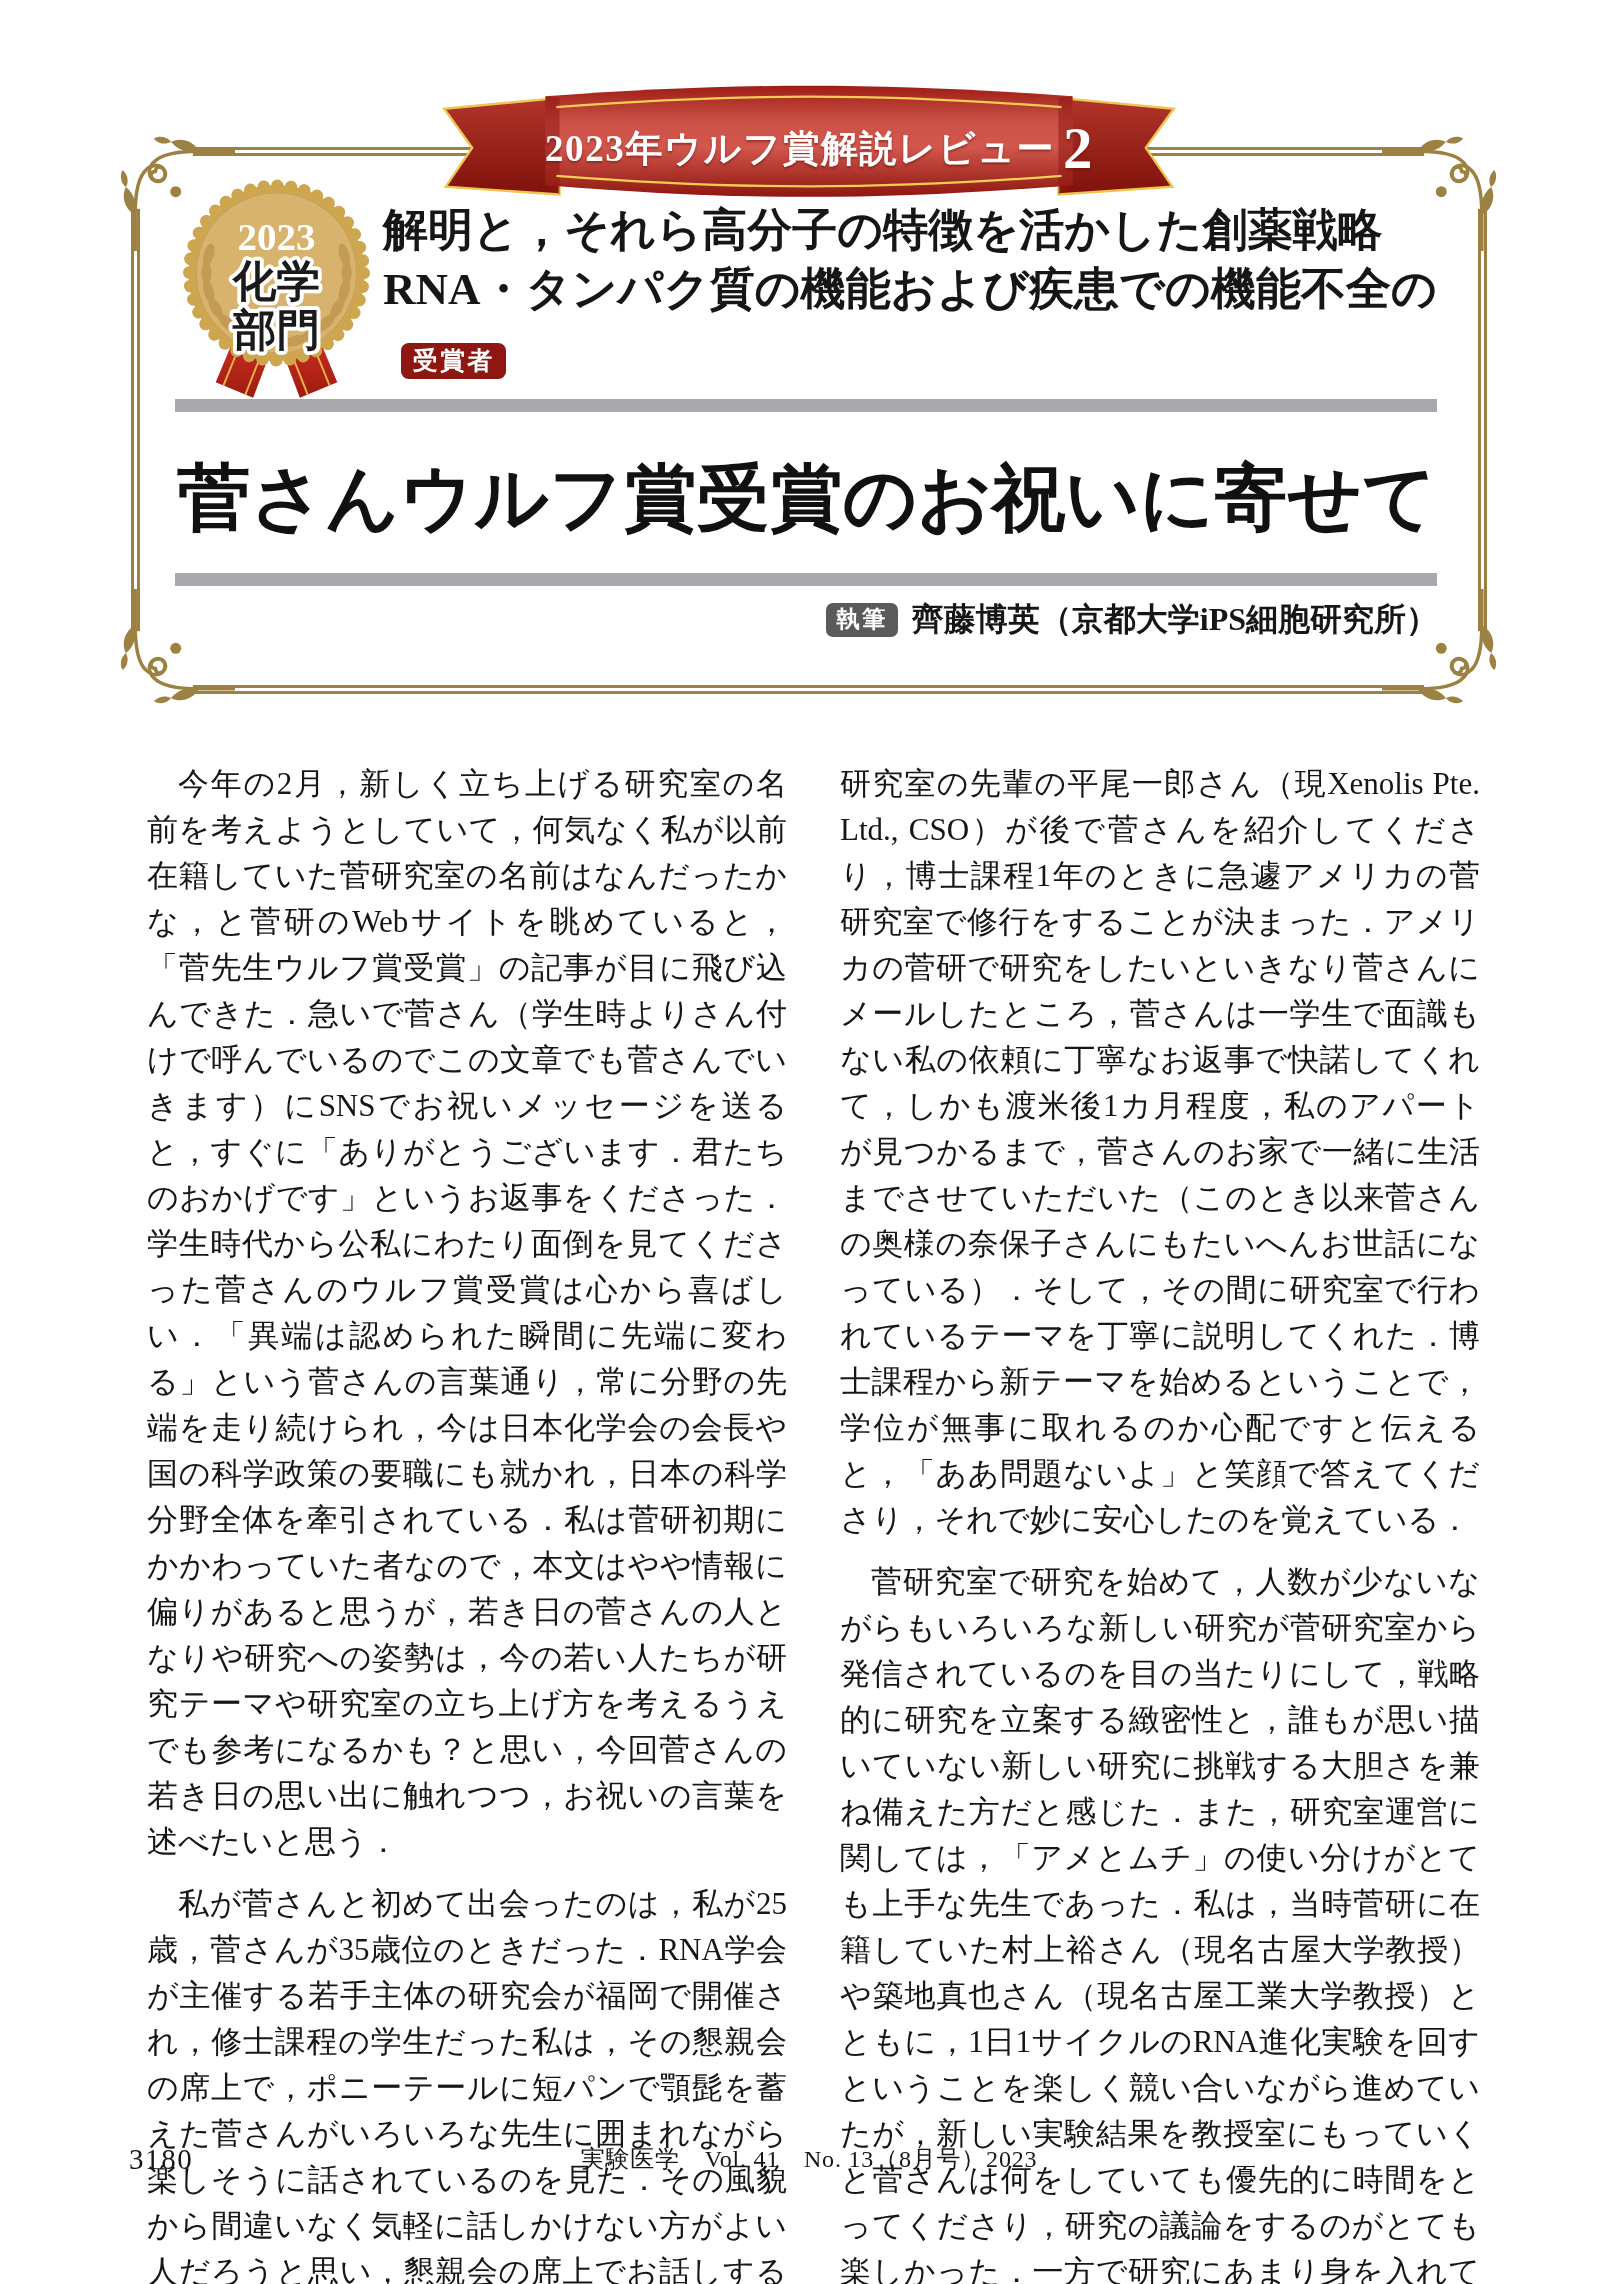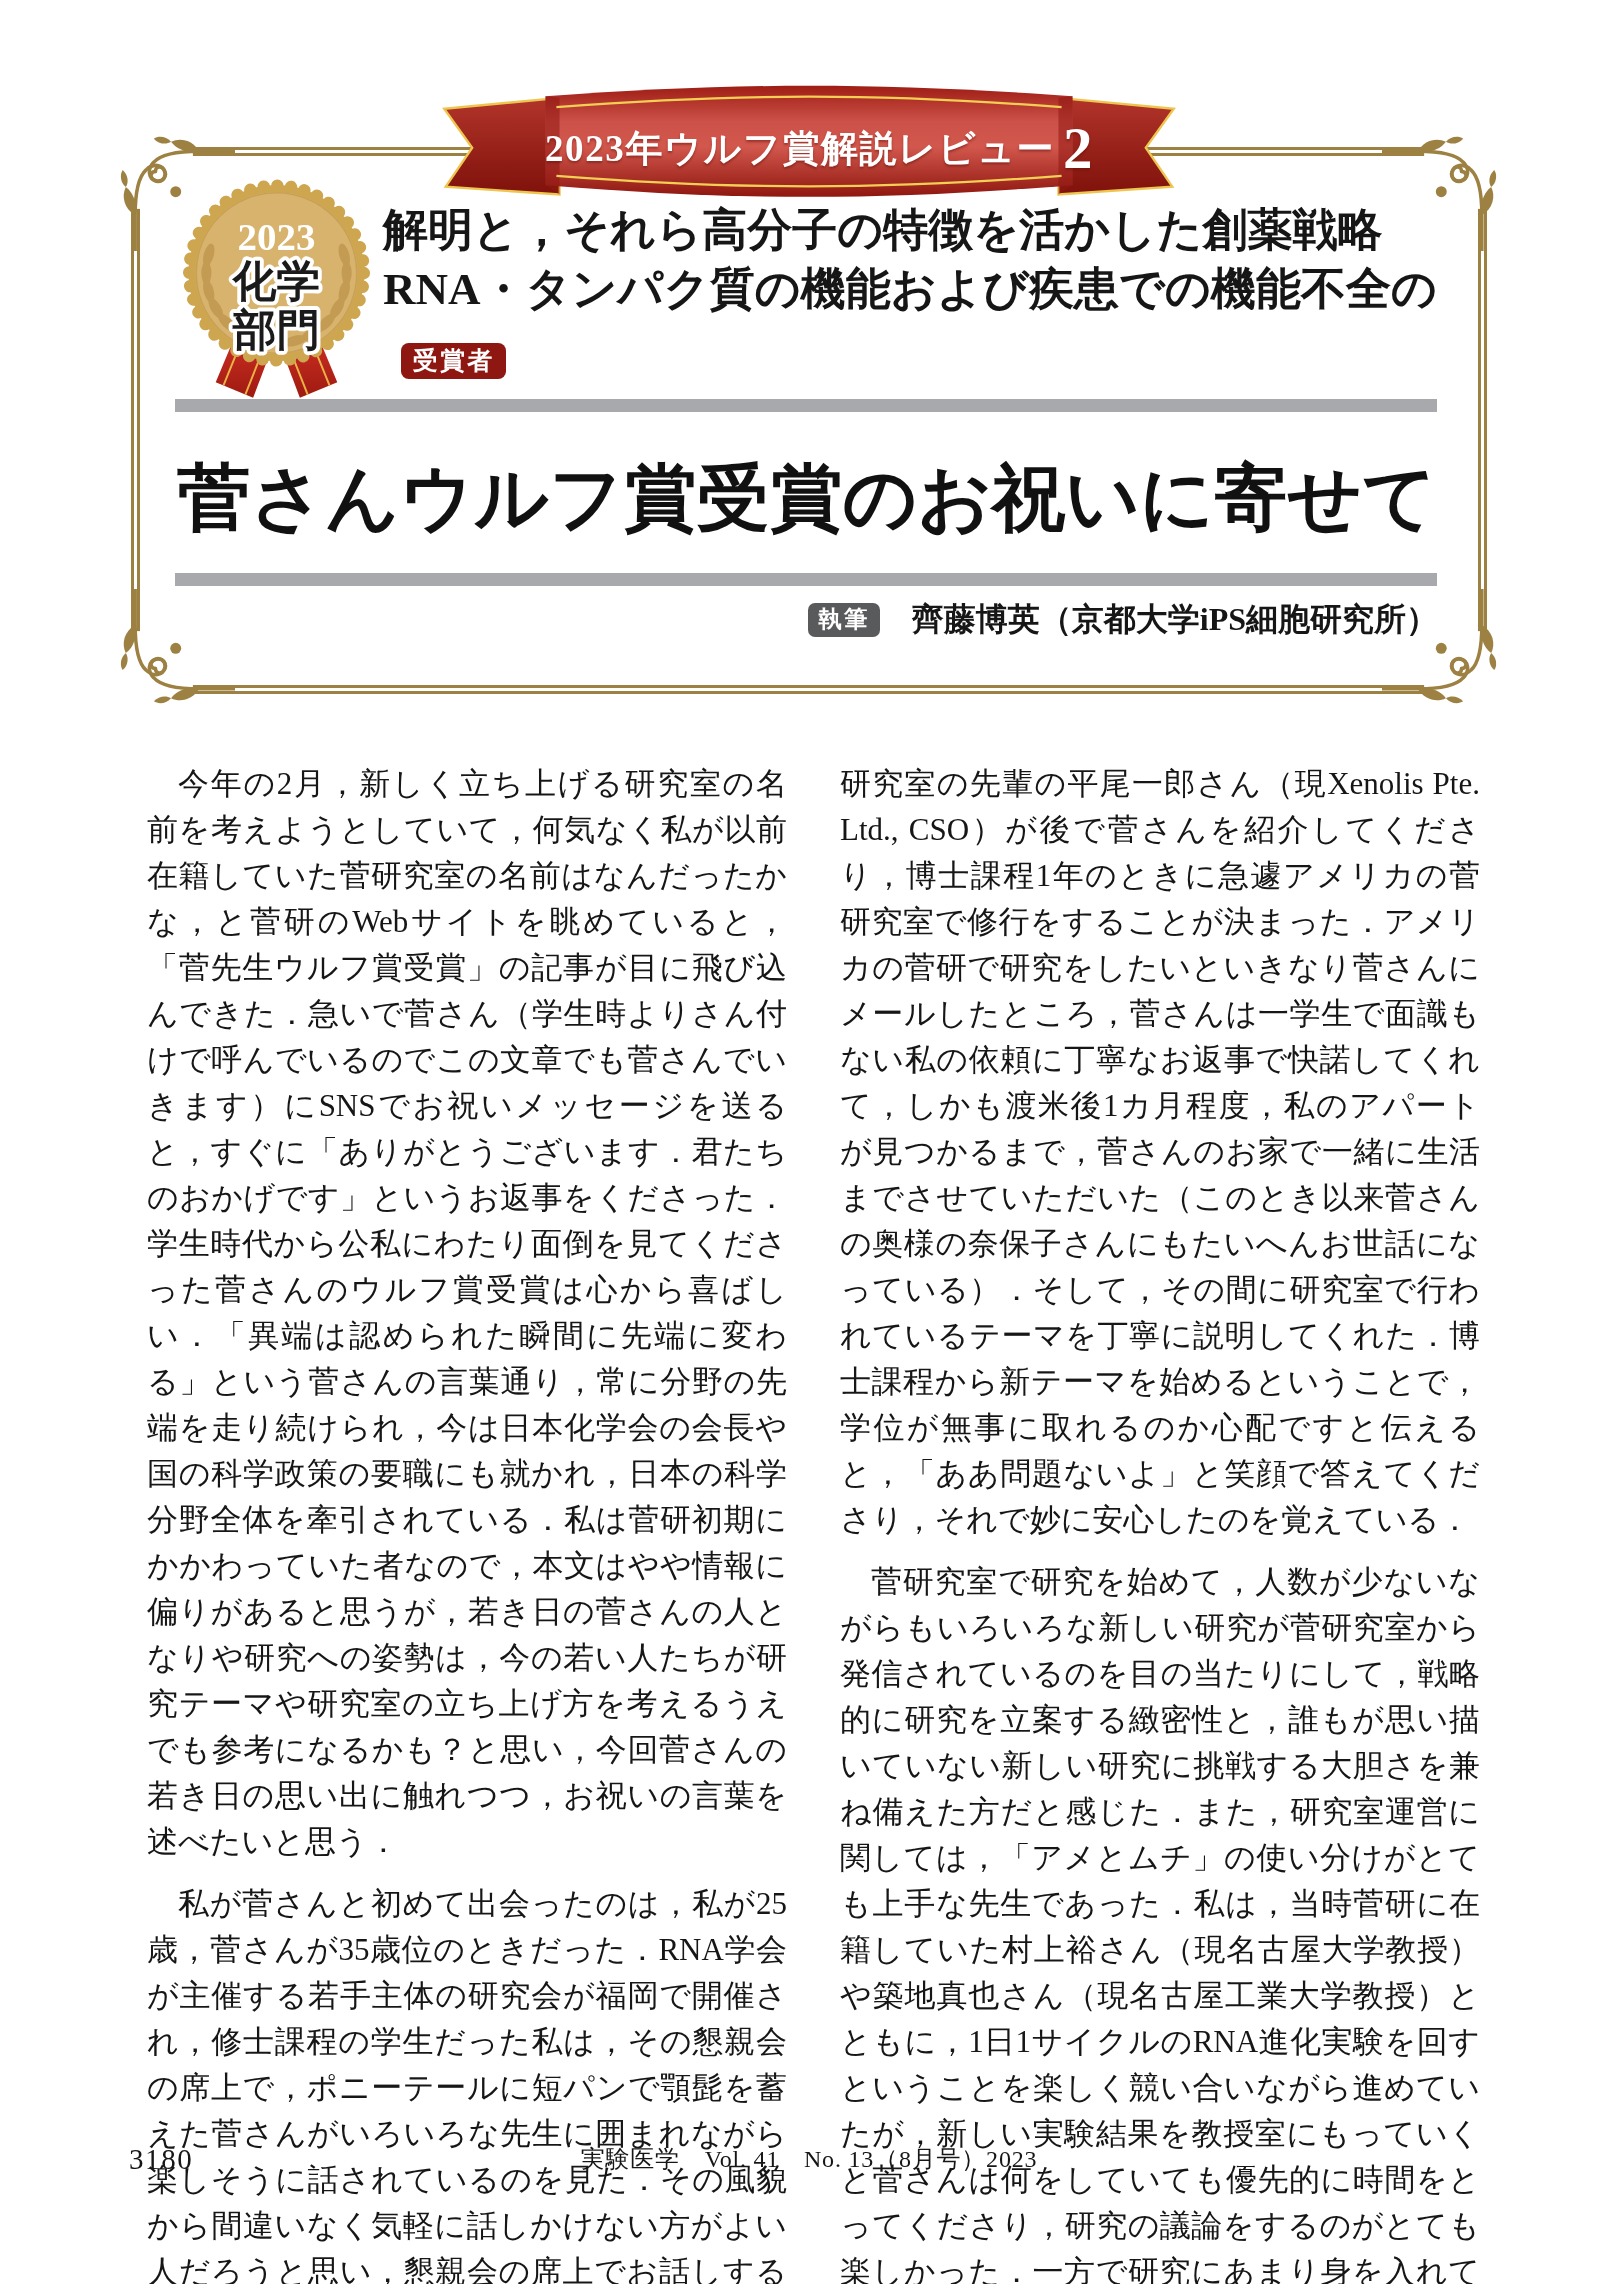--- a/index.html
+++ b/index.html
@@ -44,21 +44,21 @@
     padding:5.5px 11.7px; border-radius:7.8px; letter-spacing:2.3px; line-height:1;
     font-family:"Liberation Sans","DejaVu Sans",sans-serif;
   }
   .awardee-names { font-size:34px; color:var(--awardee-gray,#47474a); letter-spacing:0.8px; white-space:nowrap; }
 
   .article-title {
     position:absolute; left:175px; top:450px; width:1262px; text-align:right; margin:0;
     font-family:"Liberation Sans","DejaVu Sans",sans-serif; font-weight:900;
     font-size:73px; letter-spacing:0; white-space:nowrap; color:#111;
   }
-  .author-row { position:absolute; right:180px; top:598px; height:44px; display:flex; align-items:center; gap:32px; }
+  .author-row { position:absolute; right:180px; top:598px; height:44px; display:flex; align-items:center; gap:14px; }
   .badge-gray {
     background:var(--badge-gray,#595a5c); color:#fff; font-size:23.4px; font-weight:bold;
     padding:5.5px 10px; border-radius:7px; letter-spacing:2.3px; line-height:1;
     font-family:"Liberation Sans","DejaVu Sans",sans-serif;
   }
   .author-name { font-size:32px; font-weight:bold; white-space:nowrap; }
 
   
   .column {
     position:absolute; top:745px; width:672px; font-size:31px; line-height:46px;

